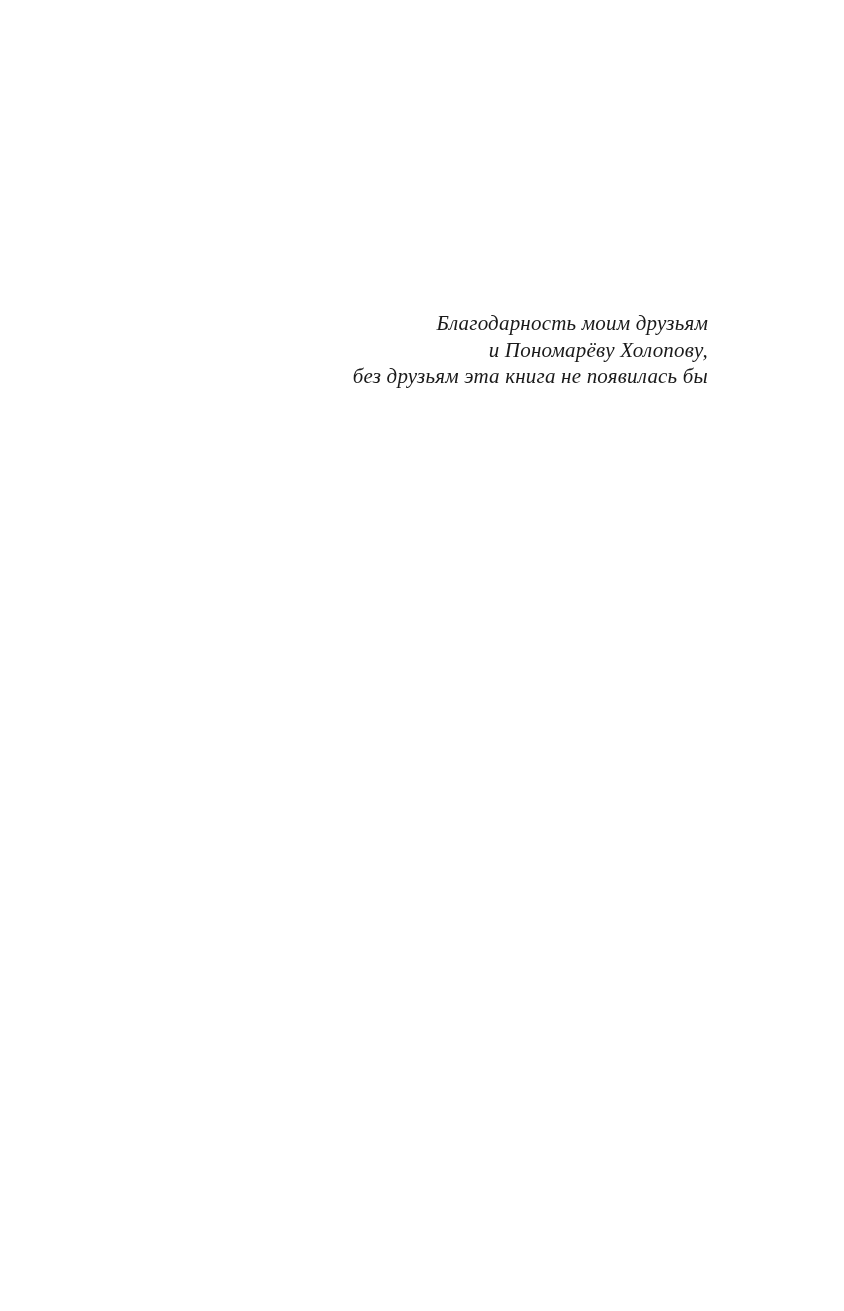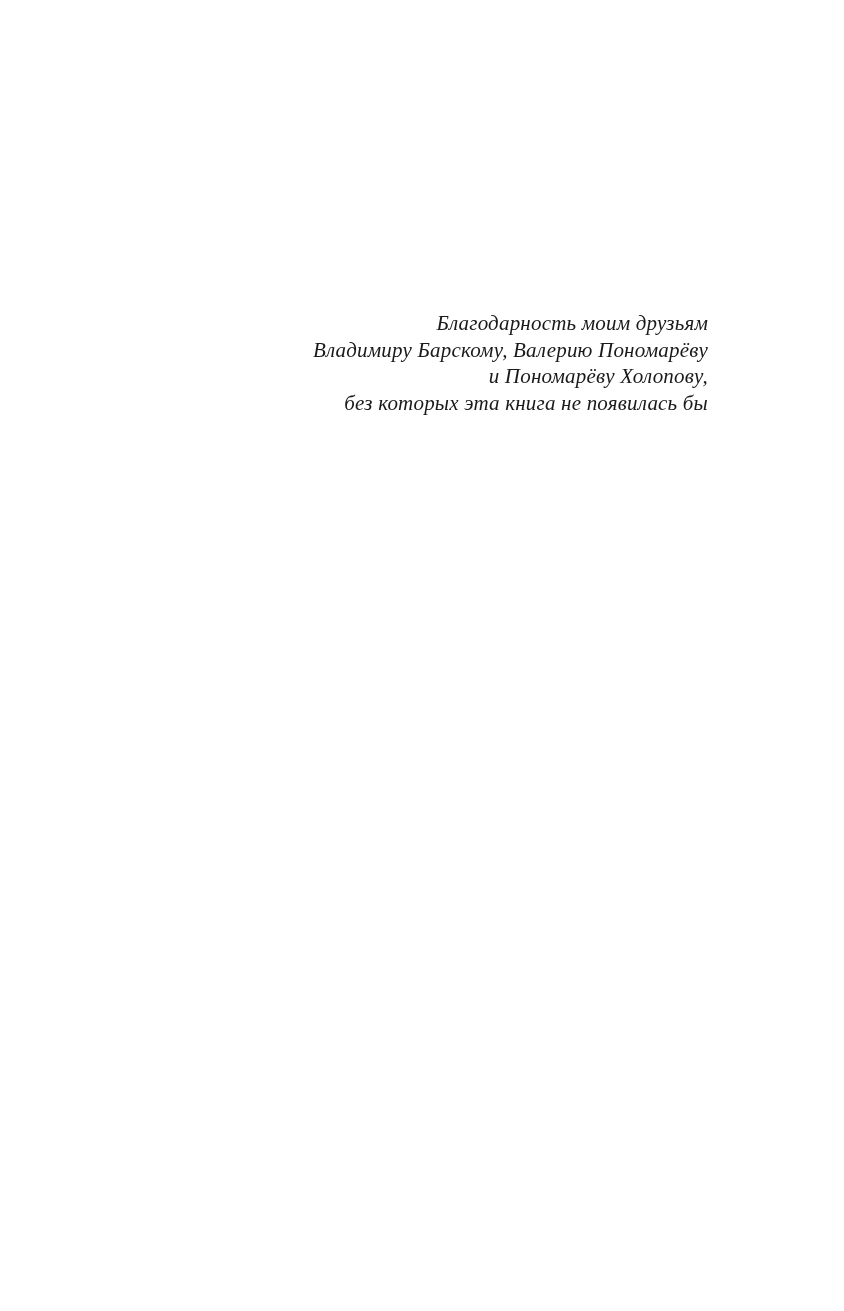--- a/index.html
+++ b/index.html
@@ -30,17 +30,16 @@
   .dedication-line {
     white-space: nowrap;
   }
 </style>
 </head>
 <body>
 
 <div class="page">
   <div class="dedication">
     <div class="dedication-line">Благодарность моим друзьям</div>
-    <div class="dedication-line">Владимиру Барскому, Валерию Пономарёву</div>
     <div class="dedication-line">и Пономарёву Холопову,</div>
-    <div class="dedication-line">без которых эта книга не появилась бы</div>
+    <div class="dedication-line">без друзьям эта книга не появилась бы</div>
   </div>
 </div>
 
 </body></html>

